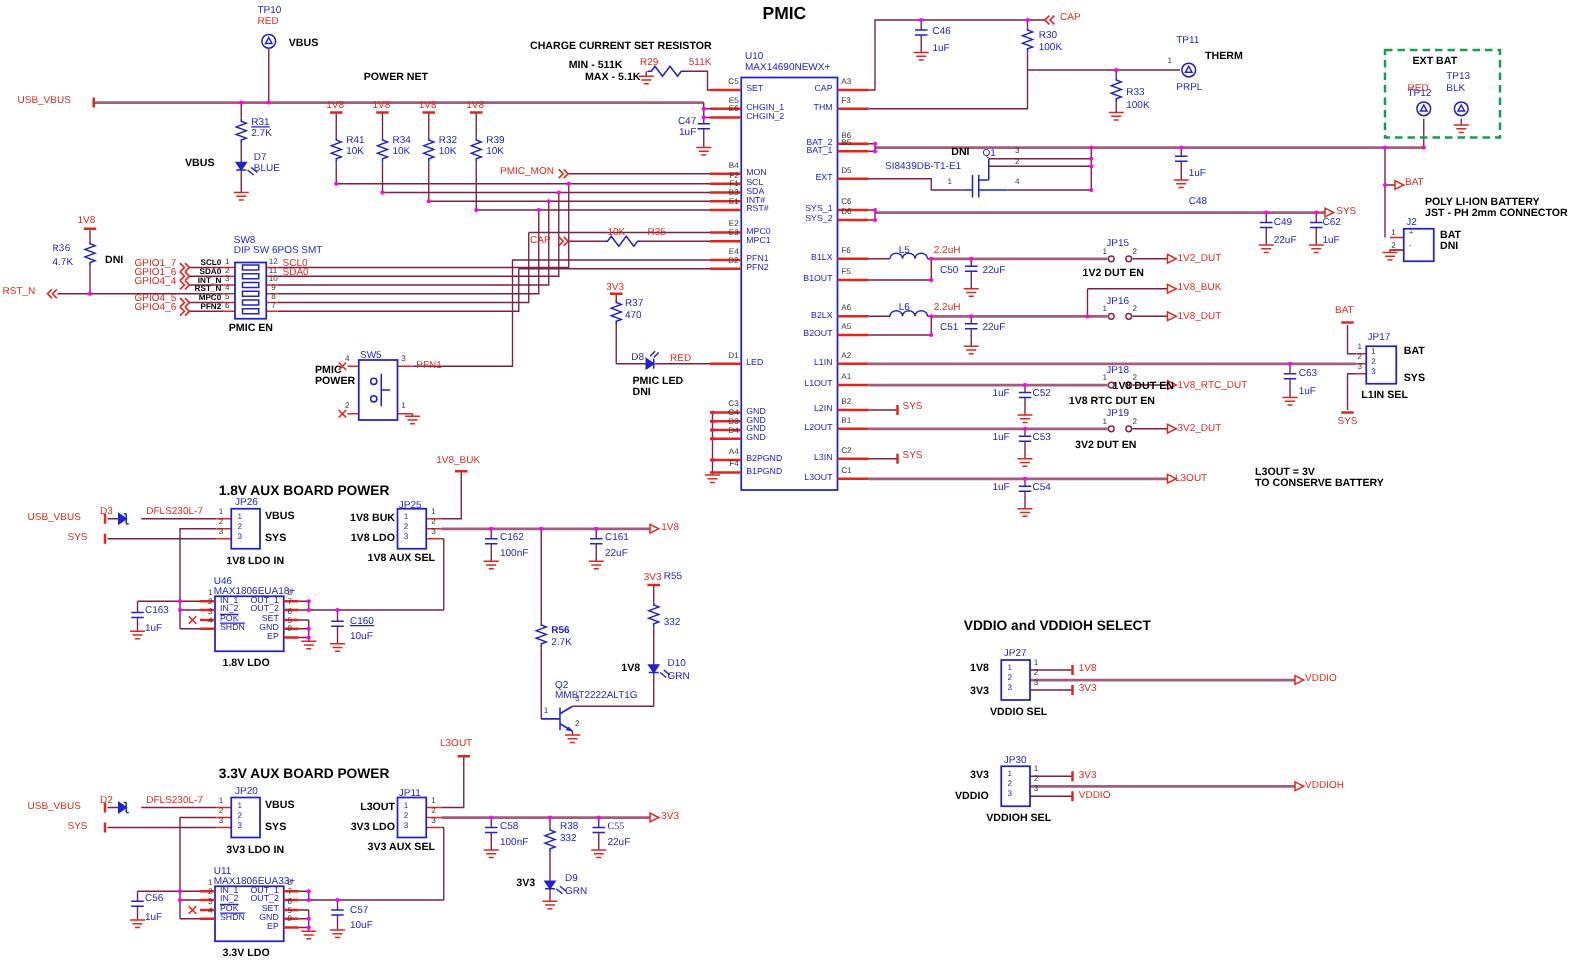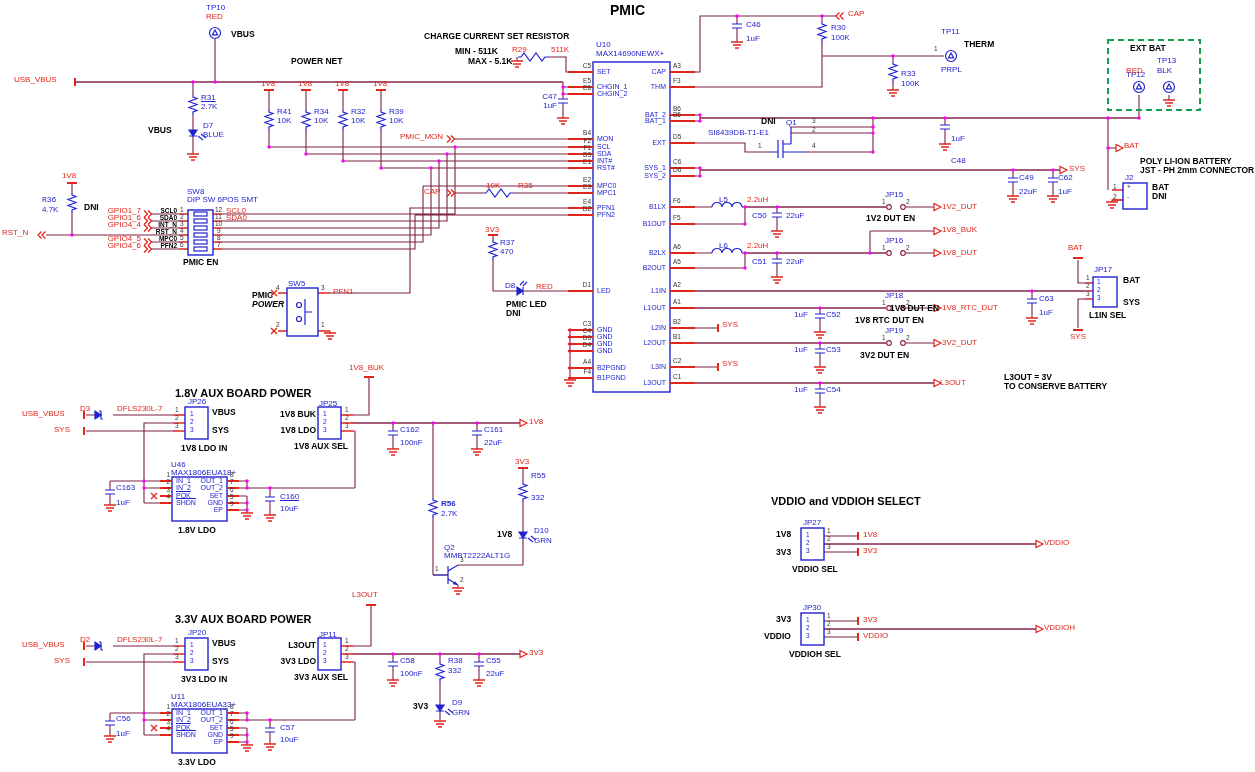--- a/index.html
+++ b/index.html
@@ -432,21 +432,21 @@
     <span class="lb net" style="left: 226px; top: 207px;">SCL0</span>
     <span class="lb net" style="left: 226px; top: 214px;">SDA0</span>
     <span class="lb bold" style="left: 183px; top: 258px;">PMIC EN</span>
     <span class="lb ref" style="left: 288px; top: 280px;">SW5</span>
     <span class="lb pin" style="left: 276px; top: 285px;">4</span>
     <span class="lb pin" style="left: 321px; top: 285px;">3</span>
     <span class="lb net" style="left: 333px; top: 288px;">PFN1</span>
     <span class="lb pin" style="left: 276px; top: 322px;">2</span>
     <span class="lb pin" style="left: 321px; top: 322px;">1</span>
     <span class="lb bold" style="left: 252px; top: 291px;">PMIC</span>
-    <span class="lb bold" style="left: 252px; top: 300px; font-style: italic;">POWER</span>
+    <span class="lb bold" style="left: 252px; top: 300px;">POWER</span>
     <span class="lb net" style="left: 485px; top: 226px;">3V3</span>
     <span class="lb ref" style="left: 500px; top: 239px;">R37</span>
     <span class="lb ref" style="left: 500px; top: 248px;">470</span>
     <span class="lb ref" style="left: 505px; top: 282px;">D8</span>
     <span class="lb net" style="left: 536px; top: 283px;">RED</span>
     <span class="lb bold" style="left: 506px; top: 300px;">PMIC LED</span>
     <span class="lb bold" style="left: 506px; top: 309px;">DNI</span>
     <span class="lb ref" style="left: 719px; top: 196px;">L5</span>
     <span class="lb net" style="left: 747px; top: 196px;">2.2uH</span>
     <span class="lb ref" style="left: 719px; top: 242px;">L6</span>
@@ -540,21 +540,21 @@
     <span class="lb ref" style="left: 484px; top: 439px;">22uF</span>
     <span class="lb net" style="left: 529px; top: 418px;">1V8</span>
     <span class="lb ref" style="left: 441px; top: 500px; font-weight: bold;">R56</span>
     <span class="lb ref" style="left: 441px; top: 510px;">2.7K</span>
     <span class="lb ref" style="left: 444px; top: 544px;">Q2</span>
     <span class="lb ref" style="left: 444px; top: 552px;">MMBT2222ALT1G</span>
     <span class="lb pin" style="left: 435px; top: 566px;">1</span>
     <span class="lb pin" style="left: 460px; top: 557px;">3</span>
     <span class="lb pin" style="left: 460px; top: 577px;">2</span>
     <span class="lb net" style="left: 515px; top: 458px;">3V3</span>
-    <span class="lb ref" style="left: 531px; top: 472px;">R55</span>
+    <span class="lb ref" style="left: 531px; top: 457px;">R55</span>
     <span class="lb ref" style="left: 531px; top: 494px;">332</span>
     <span class="lb bold" style="left: 497px; top: 530px;">1V8</span>
     <span class="lb ref" style="left: 534px; top: 527px;">D10</span>
     <span class="lb ref" style="left: 534px; top: 537px;">GRN</span>
     <span class="lb sect" style="left: 175px; top: 614px;">3.3V AUX BOARD POWER</span>
     <span class="lb net" style="left: 22px; top: 641px;">USB_VBUS</span>
     <span class="lb net" style="left: 80px; top: 636px;">D2</span>
     <span class="lb net" style="left: 117px; top: 636px;">DFLS230L-7</span>
     <span class="lb net" style="left: 54px; top: 657px;">SYS</span>
     <span class="lb ref" style="left: 188px; top: 629px;">JP20</span>
@@ -582,21 +582,21 @@
     <span class="lb inpin" style="left: 323px; top: 650px;">2</span>
     <span class="lb inpin" style="left: 323px; top: 658px;">3</span>
     <span class="lb bold" style="left: 294px; top: 673px;">3V3 AUX SEL</span>
     <span class="lb net" style="left: 352px; top: 591px;">L3OUT</span>
     <span class="lb ref" style="left: 280px; top: 724px;">C57</span>
     <span class="lb ref" style="left: 280px; top: 736px;">10uF</span>
     <span class="lb ref" style="left: 400px; top: 657px;">C58</span>
     <span class="lb ref" style="left: 400px; top: 670px;">100nF</span>
     <span class="lb ref" style="left: 448px; top: 657px;">R38</span>
     <span class="lb ref" style="left: 448px; top: 667px;">332</span>
-    <span class="lb ref" style="left: 486px; top: 657px;">C55</span>
+    <span class="lb ref" style="left: 486px; top: 657px; font-family: Liberation Serif, serif;">C55</span>
     <span class="lb ref" style="left: 486px; top: 670px;">22uF</span>
     <span class="lb net" style="left: 529px; top: 649px;">3V3</span>
     <span class="lb bold" style="left: 413px; top: 702px;">3V3</span>
     <span class="lb ref" style="left: 452px; top: 699px;">D9</span>
     <span class="lb ref" style="left: 452px; top: 709px;">GRN</span>
     <span class="lb sect" style="left: 771px; top: 496px;">VDDIO and VDDIOH SELECT</span>
     <span class="lb ref" style="left: 803px; top: 519px;">JP27</span>
     <span class="lb bold" style="left: 776px; top: 530px;">1V8</span>
     <span class="lb bold" style="left: 776px; top: 548px;">3V3</span>
     <span class="lb pin" style="left: 827px; top: 528px;">1</span>

